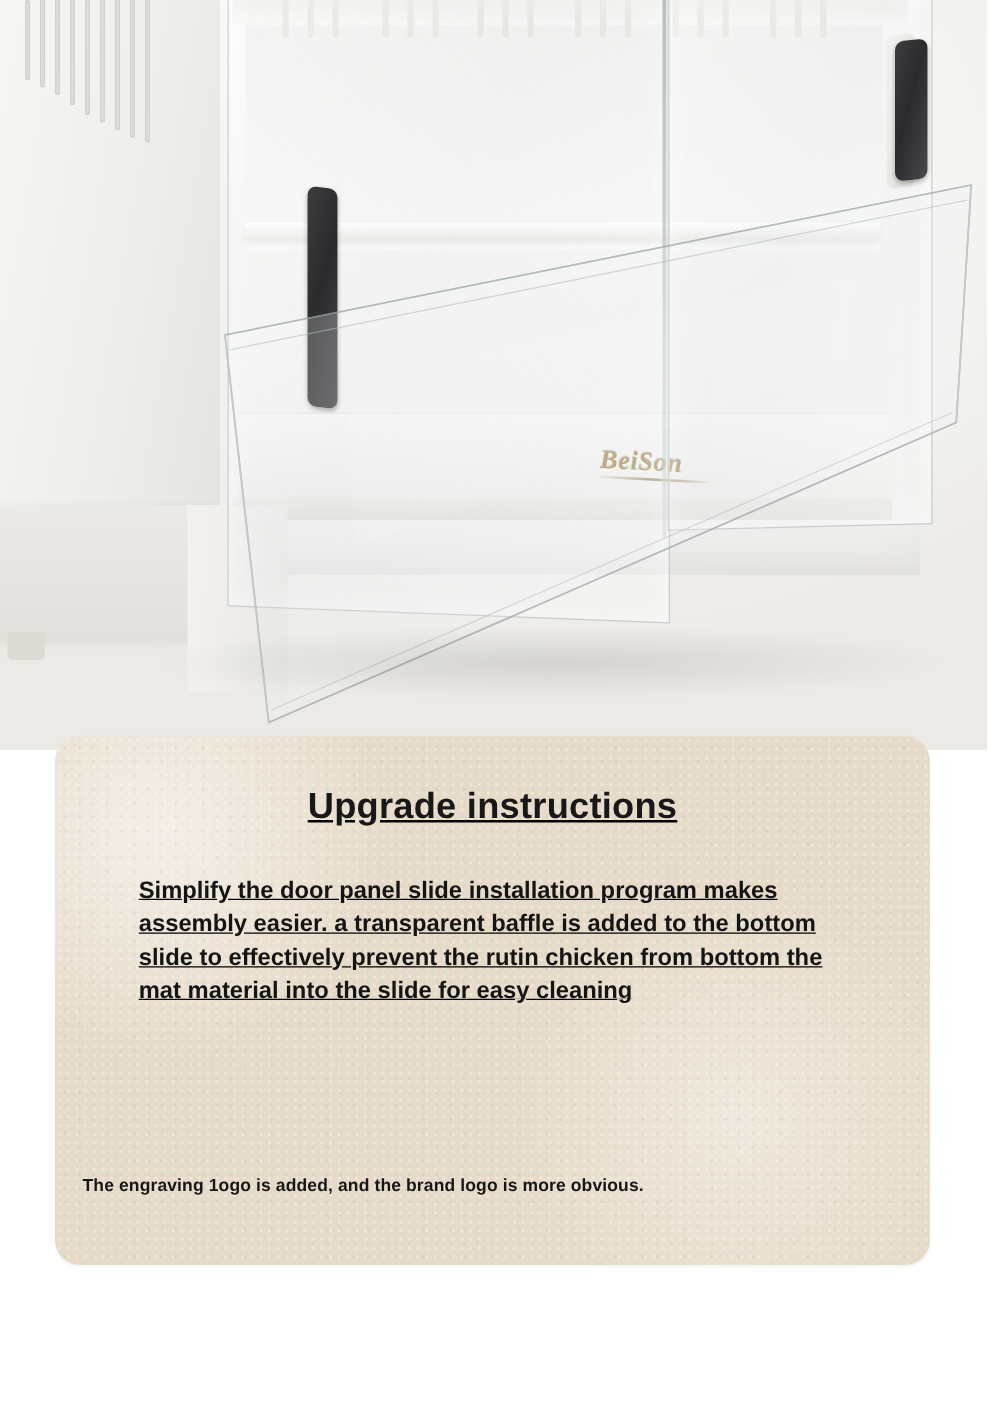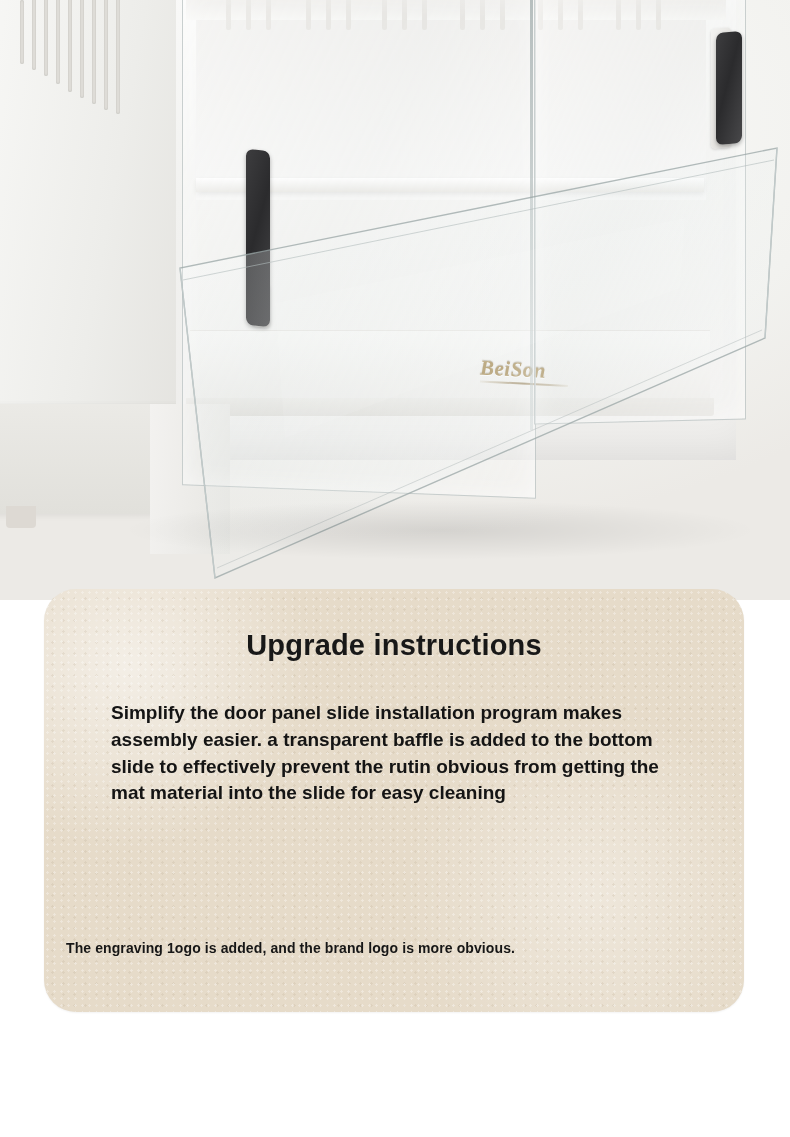--- a/index.html
+++ b/index.html
@@ -246,27 +246,28 @@
     background: radial-gradient(ellipse at center, rgba(0,0,0,.10) 0%, rgba(0,0,0,0) 70%);
   }
 
   
   .card {
     position: absolute;
     left: 44px;
     top: 589px;
     width: 700px;
     height: 423px;
-    border-radius: 32px;
+    border-radius: 20px;
     background:
       radial-gradient(circle at 12% 18%, rgba(255,255,255,.55) 0%, rgba(255,255,255,0) 26%),
       radial-gradient(circle at 78% 72%, rgba(255,255,255,.35) 0%, rgba(255,255,255,0) 30%),
       #e6dbc9;
     box-shadow: 0 1px 2px rgba(0,0,0,.05);
     overflow: hidden;
+    text-decoration: underline;
   }
   
   .card-texture {
     position: absolute;
     inset: 0;
     opacity: .5;
     background-image:
       radial-gradient(rgba(255,255,255,.65) 1px, transparent 1.4px),
       radial-gradient(rgba(170,150,120,.30) 1px, transparent 1.4px);
     background-size: 7px 7px, 11px 11px;
@@ -391,18 +392,18 @@
       </svg>
     </div>
 
     <div class="floor-shadow"></div>
   </div>
 
   <div class="card">
     <div class="card-texture"></div>
     <div class="card-inner">
       <h1 class="card-title">Upgrade instructions</h1>
-      <p class="card-body">Simplify the door panel slide installation program makes assembly easier. a transparent baffle is added to the bottom slide to effectively prevent the rutin obvious from getting the mat material into the slide for easy cleaning</p>
+      <p class="card-body">Simplify the door panel slide installation program makes assembly easier. a transparent baffle is added to the bottom slide to effectively prevent the rutin chicken from bottom the mat material into the slide for easy cleaning</p>
     </div>
   </div>
   <div class="card-note">The engraving 1ogo is added, and the brand logo is more obvious.</div>
 
 </div>
 
 </body></html>

